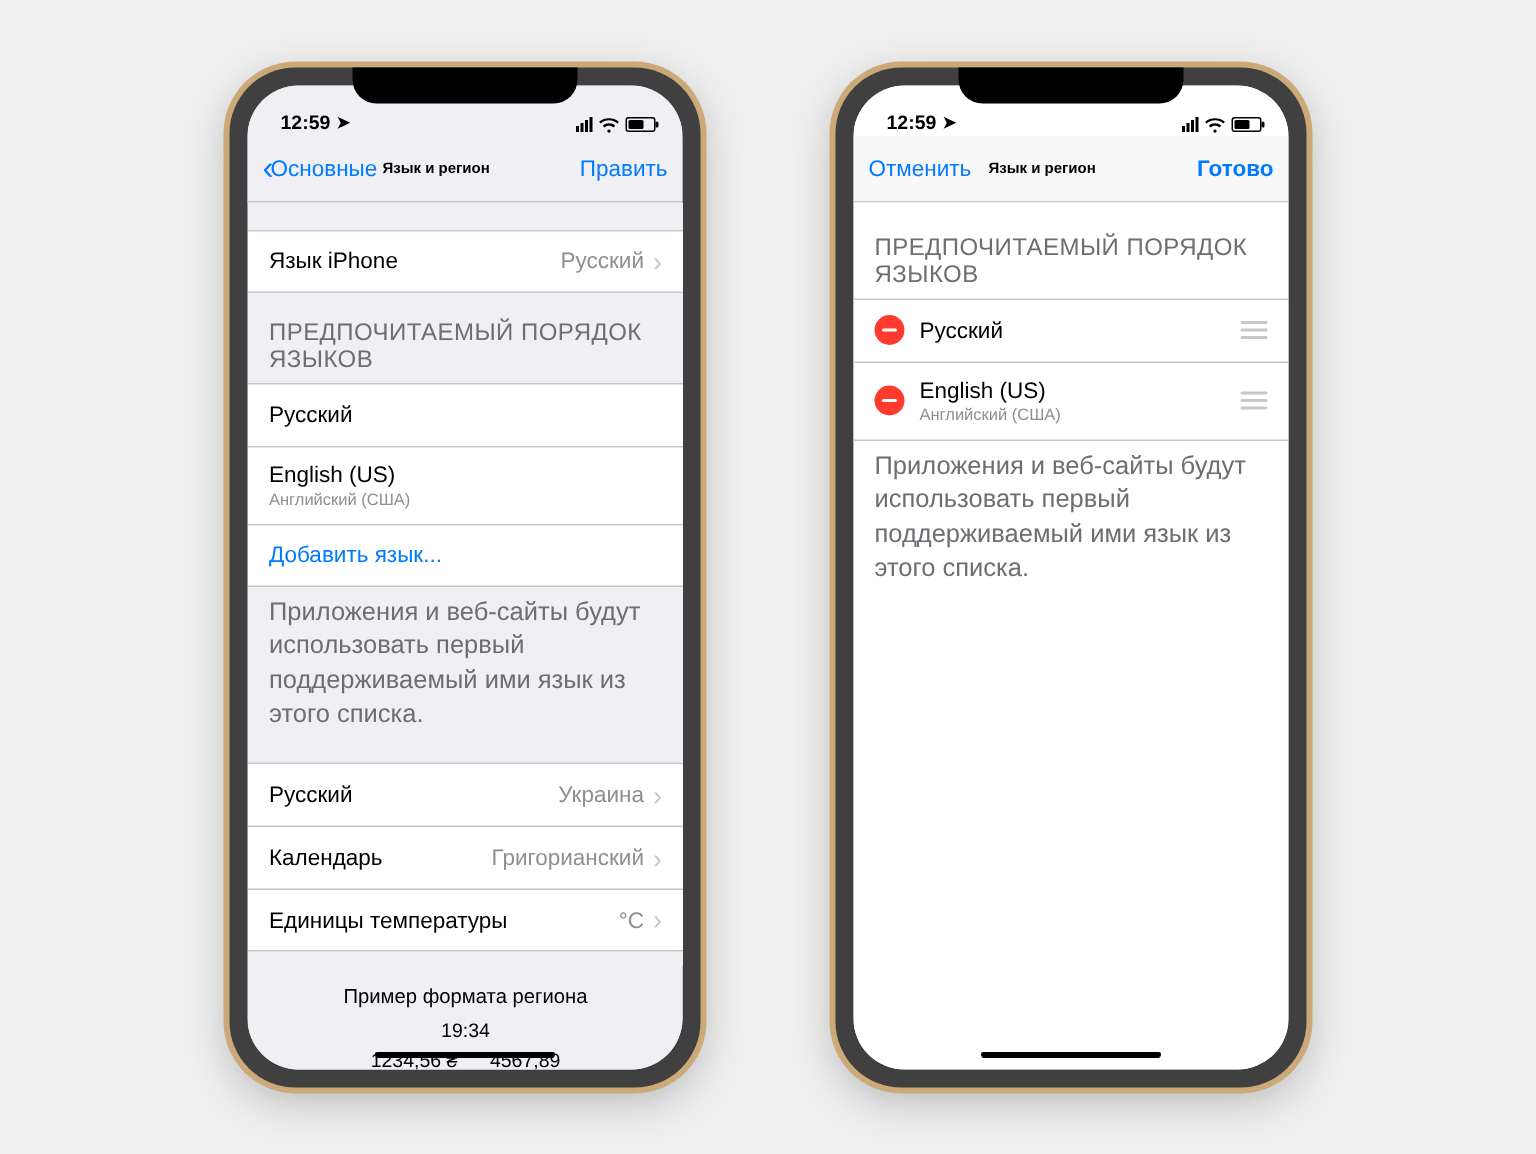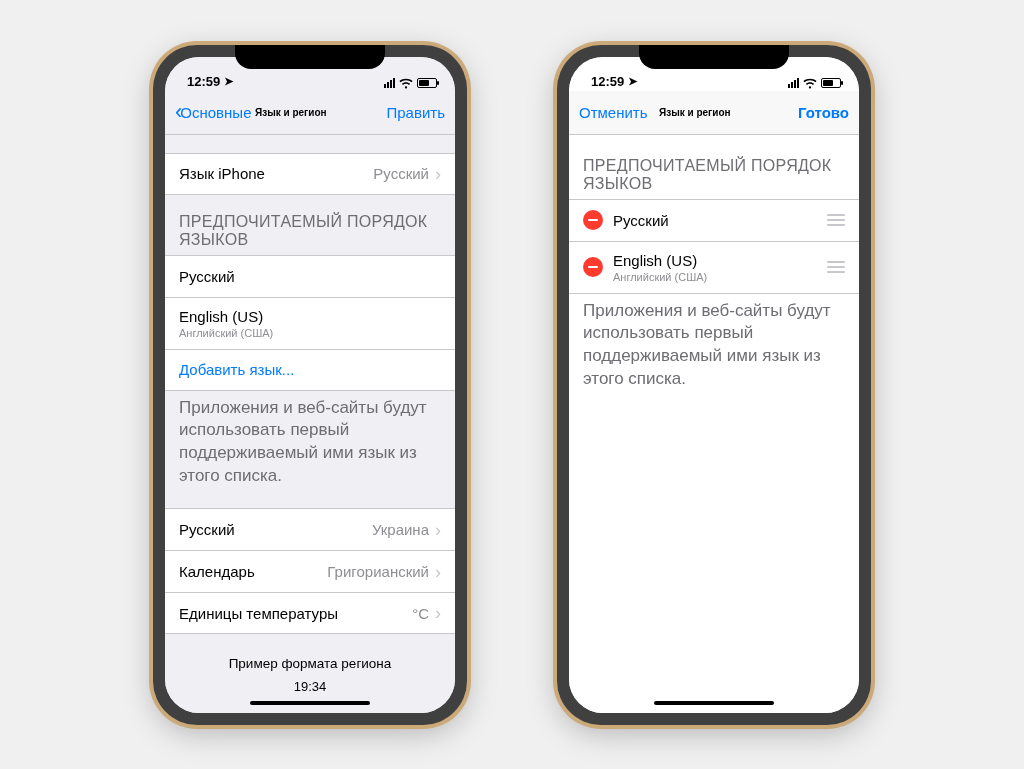--- a/index.html
+++ b/index.html
@@ -222,20 +222,21 @@
         <span class="label">Единицы температуры</span>
         <span class="value">
           <span>°C</span>
           <span class="chevr">›</span>
         </span>
       </div>
 
       <div class="example">
         <div class="title">Пример формата региона</div>
         <div>19:34</div>
+        <div style="white-space:pre;">1234,56 ₴      4567,89</div>
       </div>
     </div>
 
     <div class="home-indicator"></div>
   </div>
 </div>
 
 <div class="phone">
   <div class="notch"></div>
   <div class="screen" style="background:#fff;">

